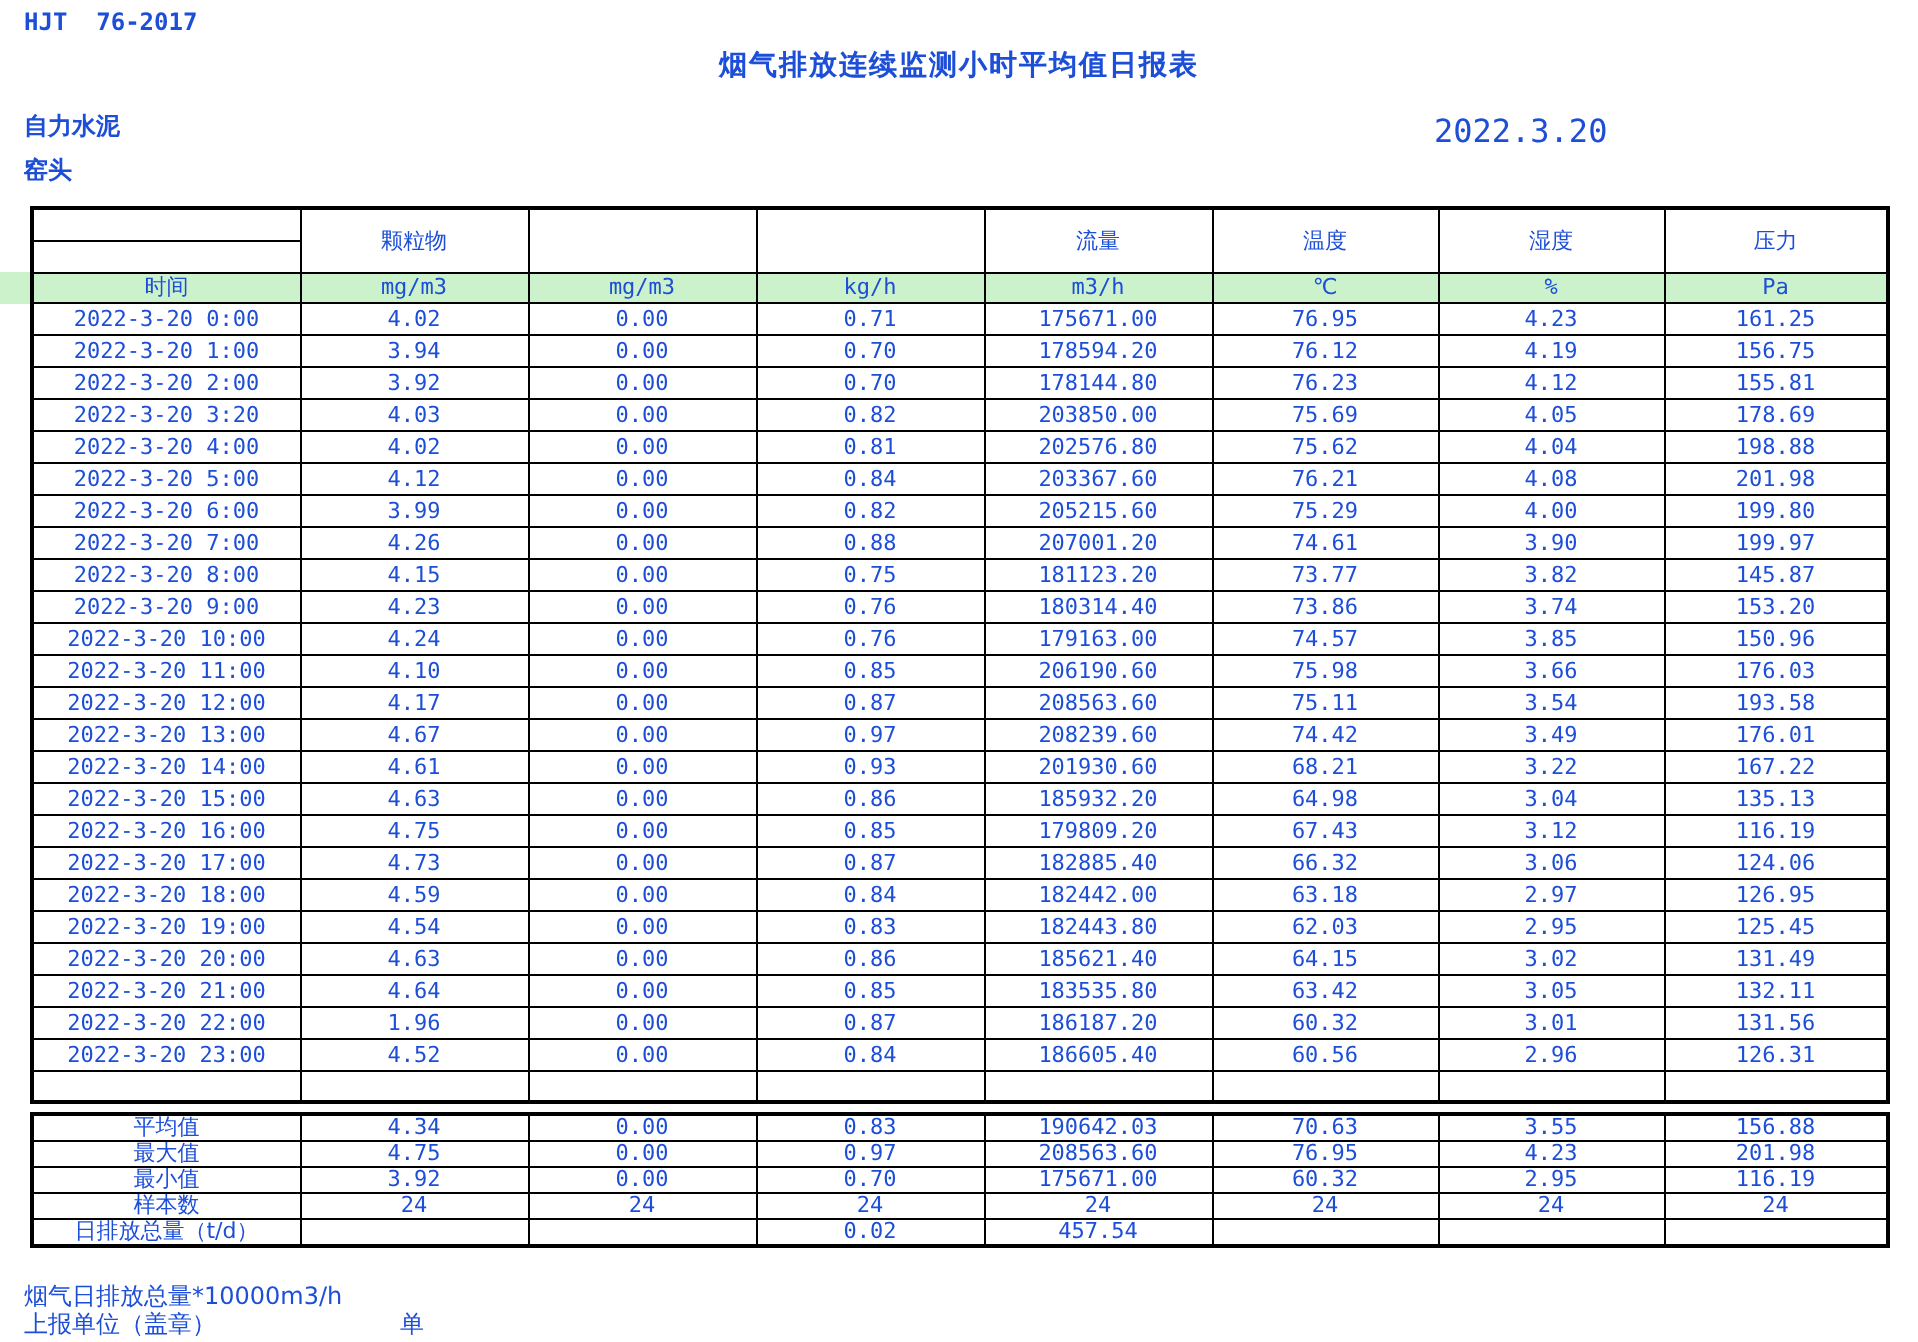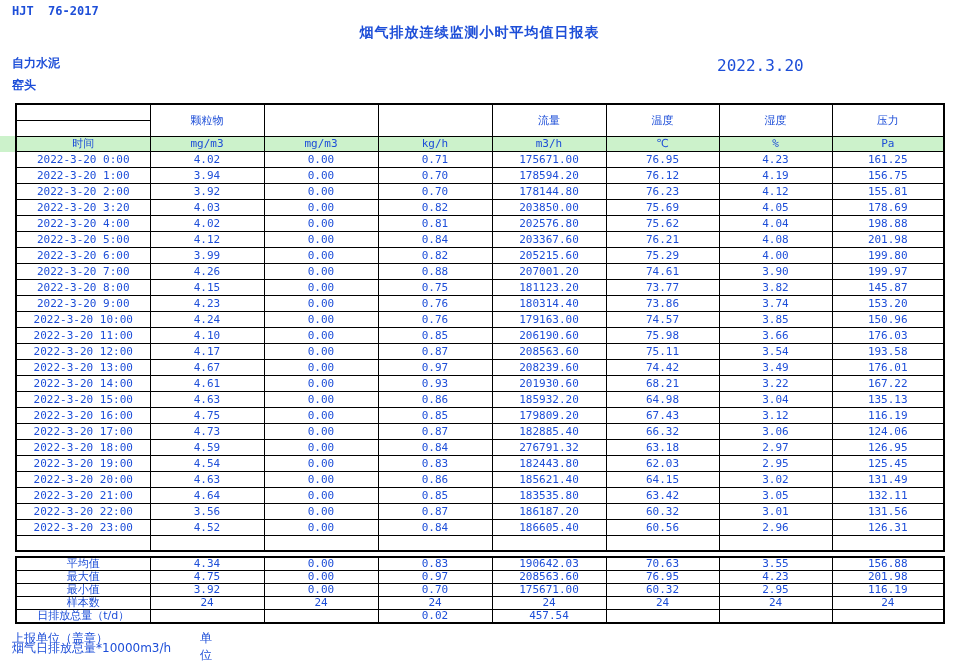--- a/index.html
+++ b/index.html
@@ -30,21 +30,21 @@
   .cjk { font-family:"DejaVu Sans", sans-serif; }
   .group-row td { height:31px; line-height:31px; font-family:"DejaVu Sans", sans-serif; }
   .split-cell { padding:0; }
   .split-cell .half { height:15px; }
   .split-cell .half.top { border-bottom:1px solid #000; }
   .green-row td { height:14px; line-height:14px; }
   .blank-row td { height:15px; }
   .summary-table td { height:12px; line-height:12px;margin-left:40px; }
   .green-strip { position:absolute; left:0; top:136px; width:16px; height:16px; }
   .footer-note { position:absolute; left:12px; top:640px; font-size:12px; }
-  .footer-line { position:absolute; left:12px; top:630px; font-size:12px; }
+  .footer-line { position:absolute; left:12px; top:654px; font-size:12px; }
   .footer-line .unit-label { position:absolute; left:188px; top:0; }
 </style>
 </head>
 <body>
 
 <div class="page">
 
   <div class="doc-code">HJT  76-2017</div>
   <div class="report-title">烟气排放连续监测小时平均值日报表</div>
   <div class="company">自力水泥</div>
@@ -268,21 +268,21 @@
           <td>182885.40</td>
           <td>66.32</td>
           <td>3.06</td>
           <td>124.06</td>
         </tr>
         <tr>
           <td>2022-3-20 18:00</td>
           <td>4.59</td>
           <td>0.00</td>
           <td>0.84</td>
-          <td>276791.32</td>
+          <td>182442.00</td>
           <td>63.18</td>
           <td>2.97</td>
           <td>126.95</td>
         </tr>
         <tr>
           <td>2022-3-20 19:00</td>
           <td>4.54</td>
           <td>0.00</td>
           <td>0.83</td>
           <td>182443.80</td>
@@ -305,21 +305,21 @@
           <td>4.64</td>
           <td>0.00</td>
           <td>0.85</td>
           <td>183535.80</td>
           <td>63.42</td>
           <td>3.05</td>
           <td>132.11</td>
         </tr>
         <tr>
           <td>2022-3-20 22:00</td>
-          <td>3.56</td>
+          <td>1.96</td>
           <td>0.00</td>
           <td>0.87</td>
           <td>186187.20</td>
           <td>60.32</td>
           <td>3.01</td>
           <td>131.56</td>
         </tr>
         <tr>
           <td>2022-3-20 23:00</td>
           <td>4.52</td>

